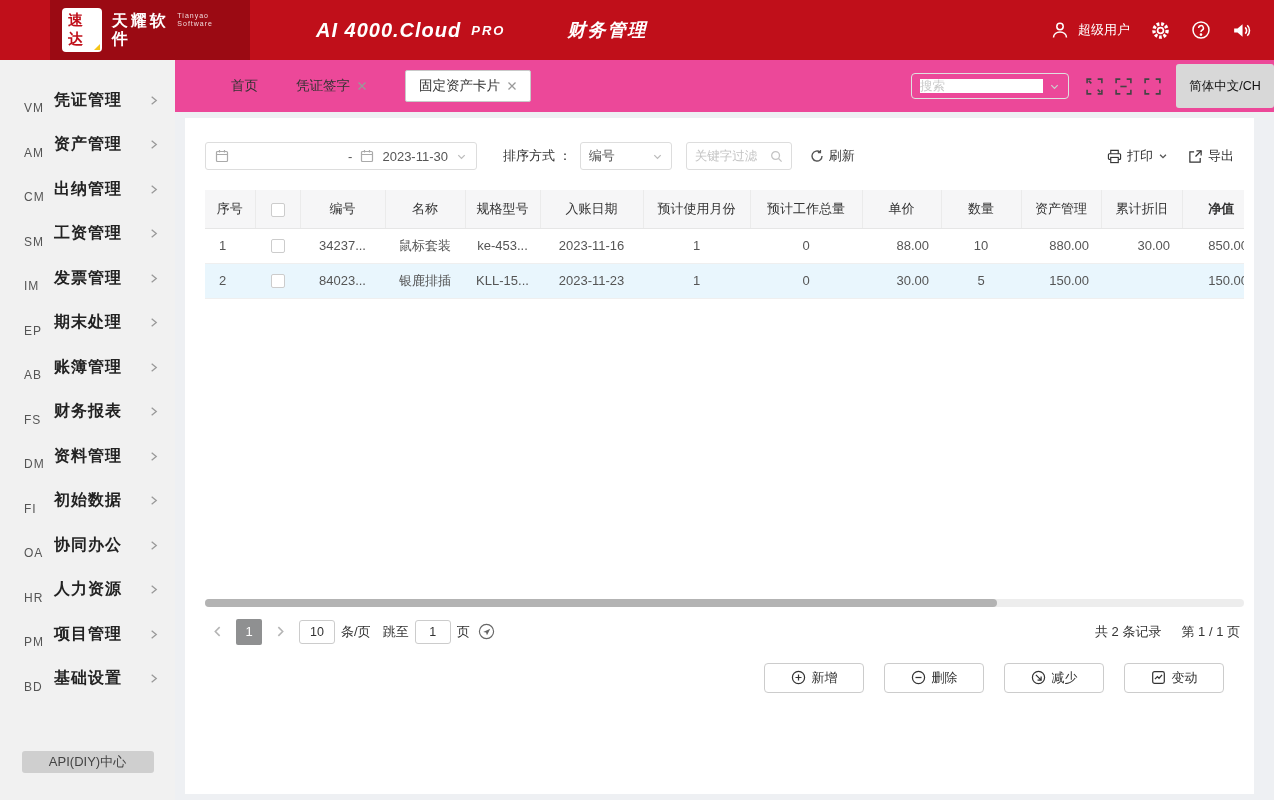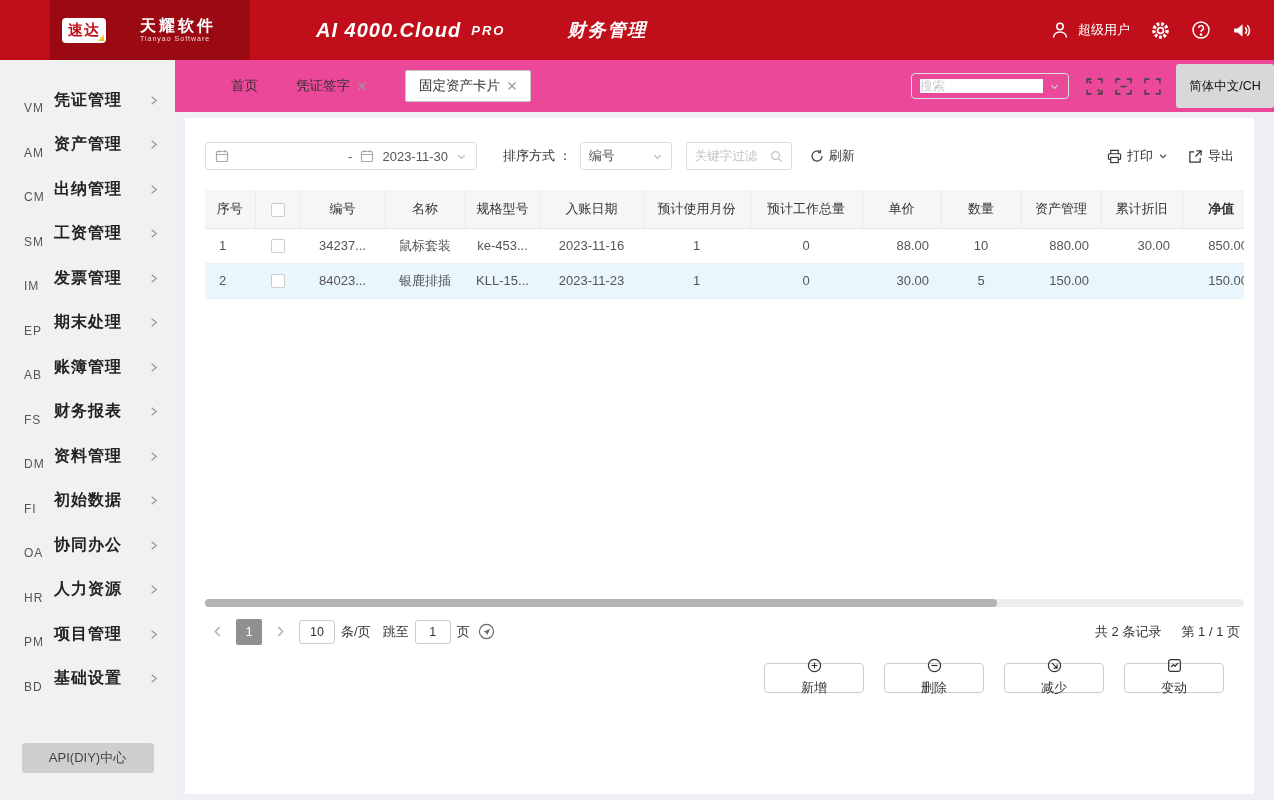--- a/index.html
+++ b/index.html
@@ -9,40 +9,40 @@
 
   
   .header { position:absolute; left:0; top:0; width:1274px; height:60px;
     background:#c00f1a; display:flex; align-items:center; color:#fff; }
   .logo-block { margin-left:50px; width:200px; height:60px; background:#9b0a13;
     display:flex; align-items:center; padding:0 12px; gap:10px; }
   .logo-badge { background:#fff; color:#c00f1a; font-weight:bold; font-size:15px;
     padding:3px 6px; border-radius:4px; position:relative; letter-spacing:1px; }
   .logo-badge::after { content:""; position:absolute; right:2px; bottom:2px;
     border-left:6px solid transparent; border-bottom:6px solid #f5c518; }
-  .logo-text { display:flex; flex-direction:column; line-height:1.15;margin-left:24px; }
+  .logo-text { display:flex; flex-direction:row; line-height:1.15; }
   .logo-name { font-size:16px; font-weight:bold; letter-spacing:3px; }
   .logo-sub { font-size:7px; letter-spacing:1px; opacity:.85; }
   .app-title { margin-left:66px; font-size:20px; font-weight:bold; font-style:italic; letter-spacing:1px; }
   .app-edition { margin-left:10px; font-size:13px; font-weight:bold; font-style:italic; letter-spacing:2px; }
   .module-title { margin-left:62px; font-size:18px; font-weight:bold; font-style:italic; letter-spacing:2px; }
   .header-right { margin-left:auto; margin-right:22px; display:flex; align-items:center; gap:20px; }
   .user-group { display:flex; align-items:center; gap:8px; cursor:pointer; }
   .user-name { font-size:13px; }
   .hicon { display:flex; align-items:center; cursor:pointer; }
 
   
   .sidebar { position:absolute; left:0; top:60px; width:175px; bottom:0;
     background:#f1f1f1; padding-top:18px; }
   .side-item { height:44.5px; display:flex; align-items:center;
     padding:0 16px 0 24px; cursor:pointer; }
   .side-code { width:30px; font-size:12px; color:#555; letter-spacing:1px;margin-top:16px; }
   .side-label { flex:1; font-size:16px; font-weight:bold; color:#222; letter-spacing:1px; }
   .api-btn { position:absolute; left:50%; transform:translateX(-50%); bottom:27px;
-    width:132px; height:30px; background:#cfcfcf; color:#444; font-size:13px;
+    width:132px; height:22px; background:#cfcfcf; color:#444; font-size:13px;
     border:none; border-radius:3px; display:flex; align-items:center;
     justify-content:center; cursor:pointer; }
 
   
   .main { position:absolute; left:175px; top:60px; right:0; bottom:0; background:#eef0f3; }
   .tabstrip { height:52px; background:#ec4899; display:flex; align-items:center; padding-left:56px; }
   .tab { display:flex; align-items:center; gap:7px; font-size:13.5px; color:#333;
     margin-right:38px; cursor:pointer; white-space:nowrap; }
   .tab.active { border:1px solid #c9c9c9; background:#fff; border-radius:2px;
     padding:6px 13px; margin-right:0; }
@@ -106,21 +106,21 @@
     color:#333; margin:0 6px; }
   .pg-input { width:36px; height:24px; border:1px solid #ccc; border-radius:3px;
     text-align:center; font-size:12.5px; color:#333; margin:0 6px; outline:none; }
   .pg-jumpicon { margin-left:8px; display:flex; align-items:center; cursor:pointer; }
   .pager-right { margin-left:auto; display:flex; align-items:center; gap:20px; }
 
   
   .actions { display:flex; justify-content:flex-end; gap:20px; margin-top:18px; padding-right:30px; }
   .act-btn { width:100px; height:30px; background:#fff; border:1px solid #ccc;
     border-radius:4px; display:flex; align-items:center; justify-content:center;
-    gap:6px; font-size:13px; color:#333; cursor:pointer;flex-direction:column; }
+    gap:6px; font-size:13px; color:#333; cursor:pointer; }
 
   svg { display:block; }
 </style>
 </head>
 <body>
 
 <div class="header">
   <div class="logo-block">
     <span class="logo-badge">速达</span>
     <span class="logo-text">

